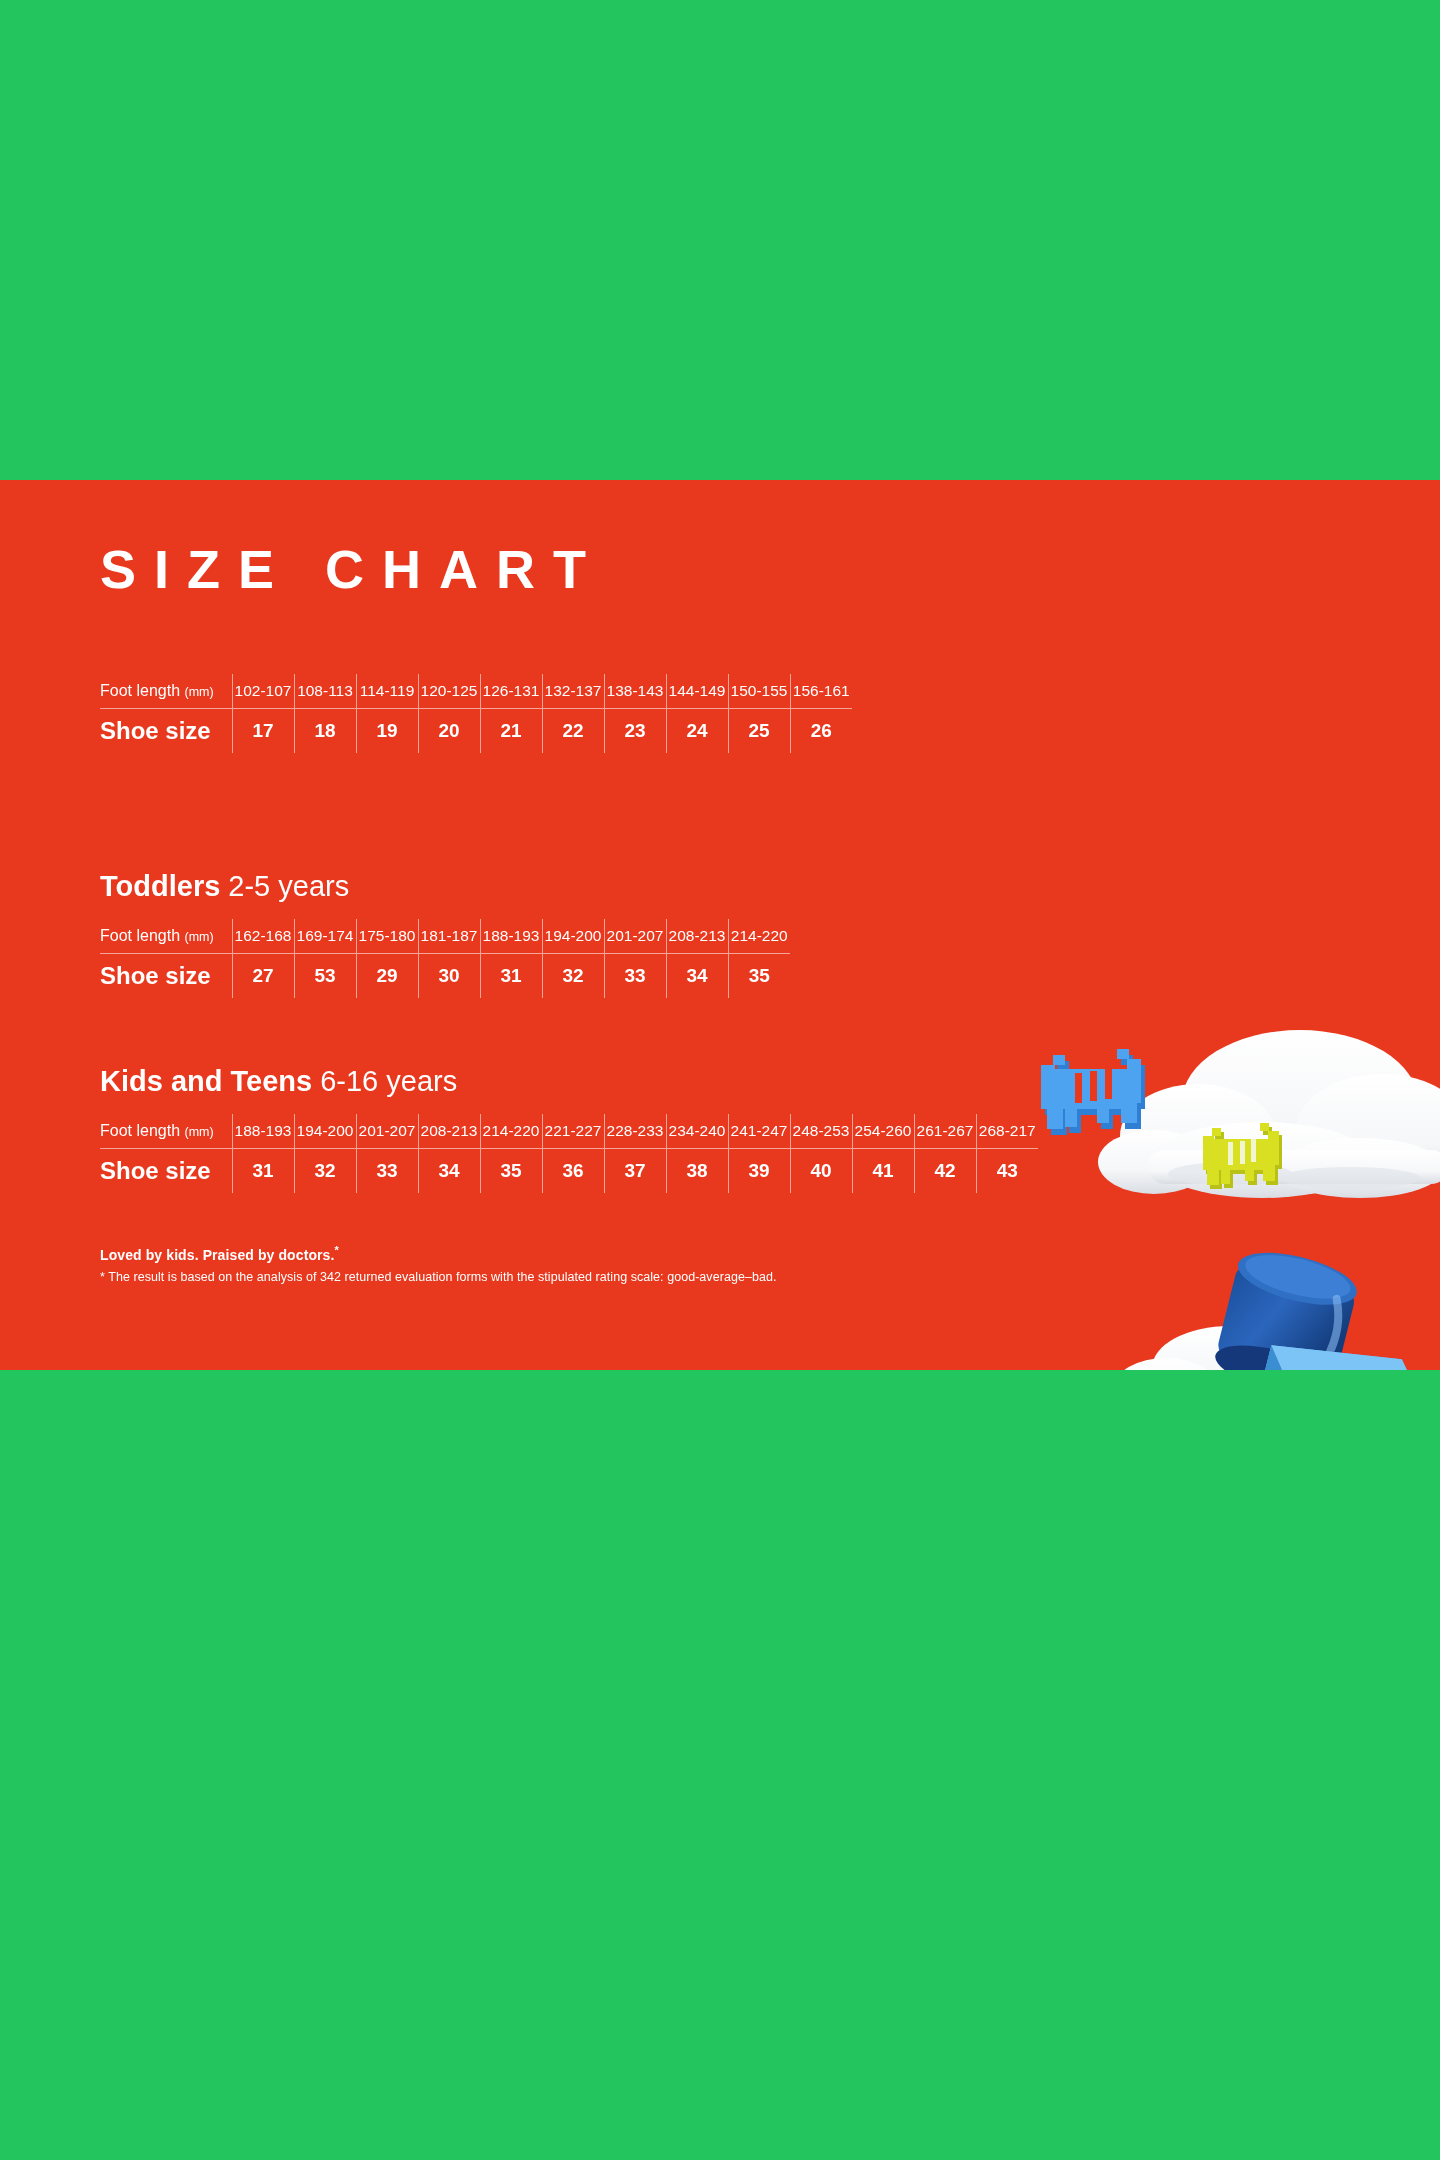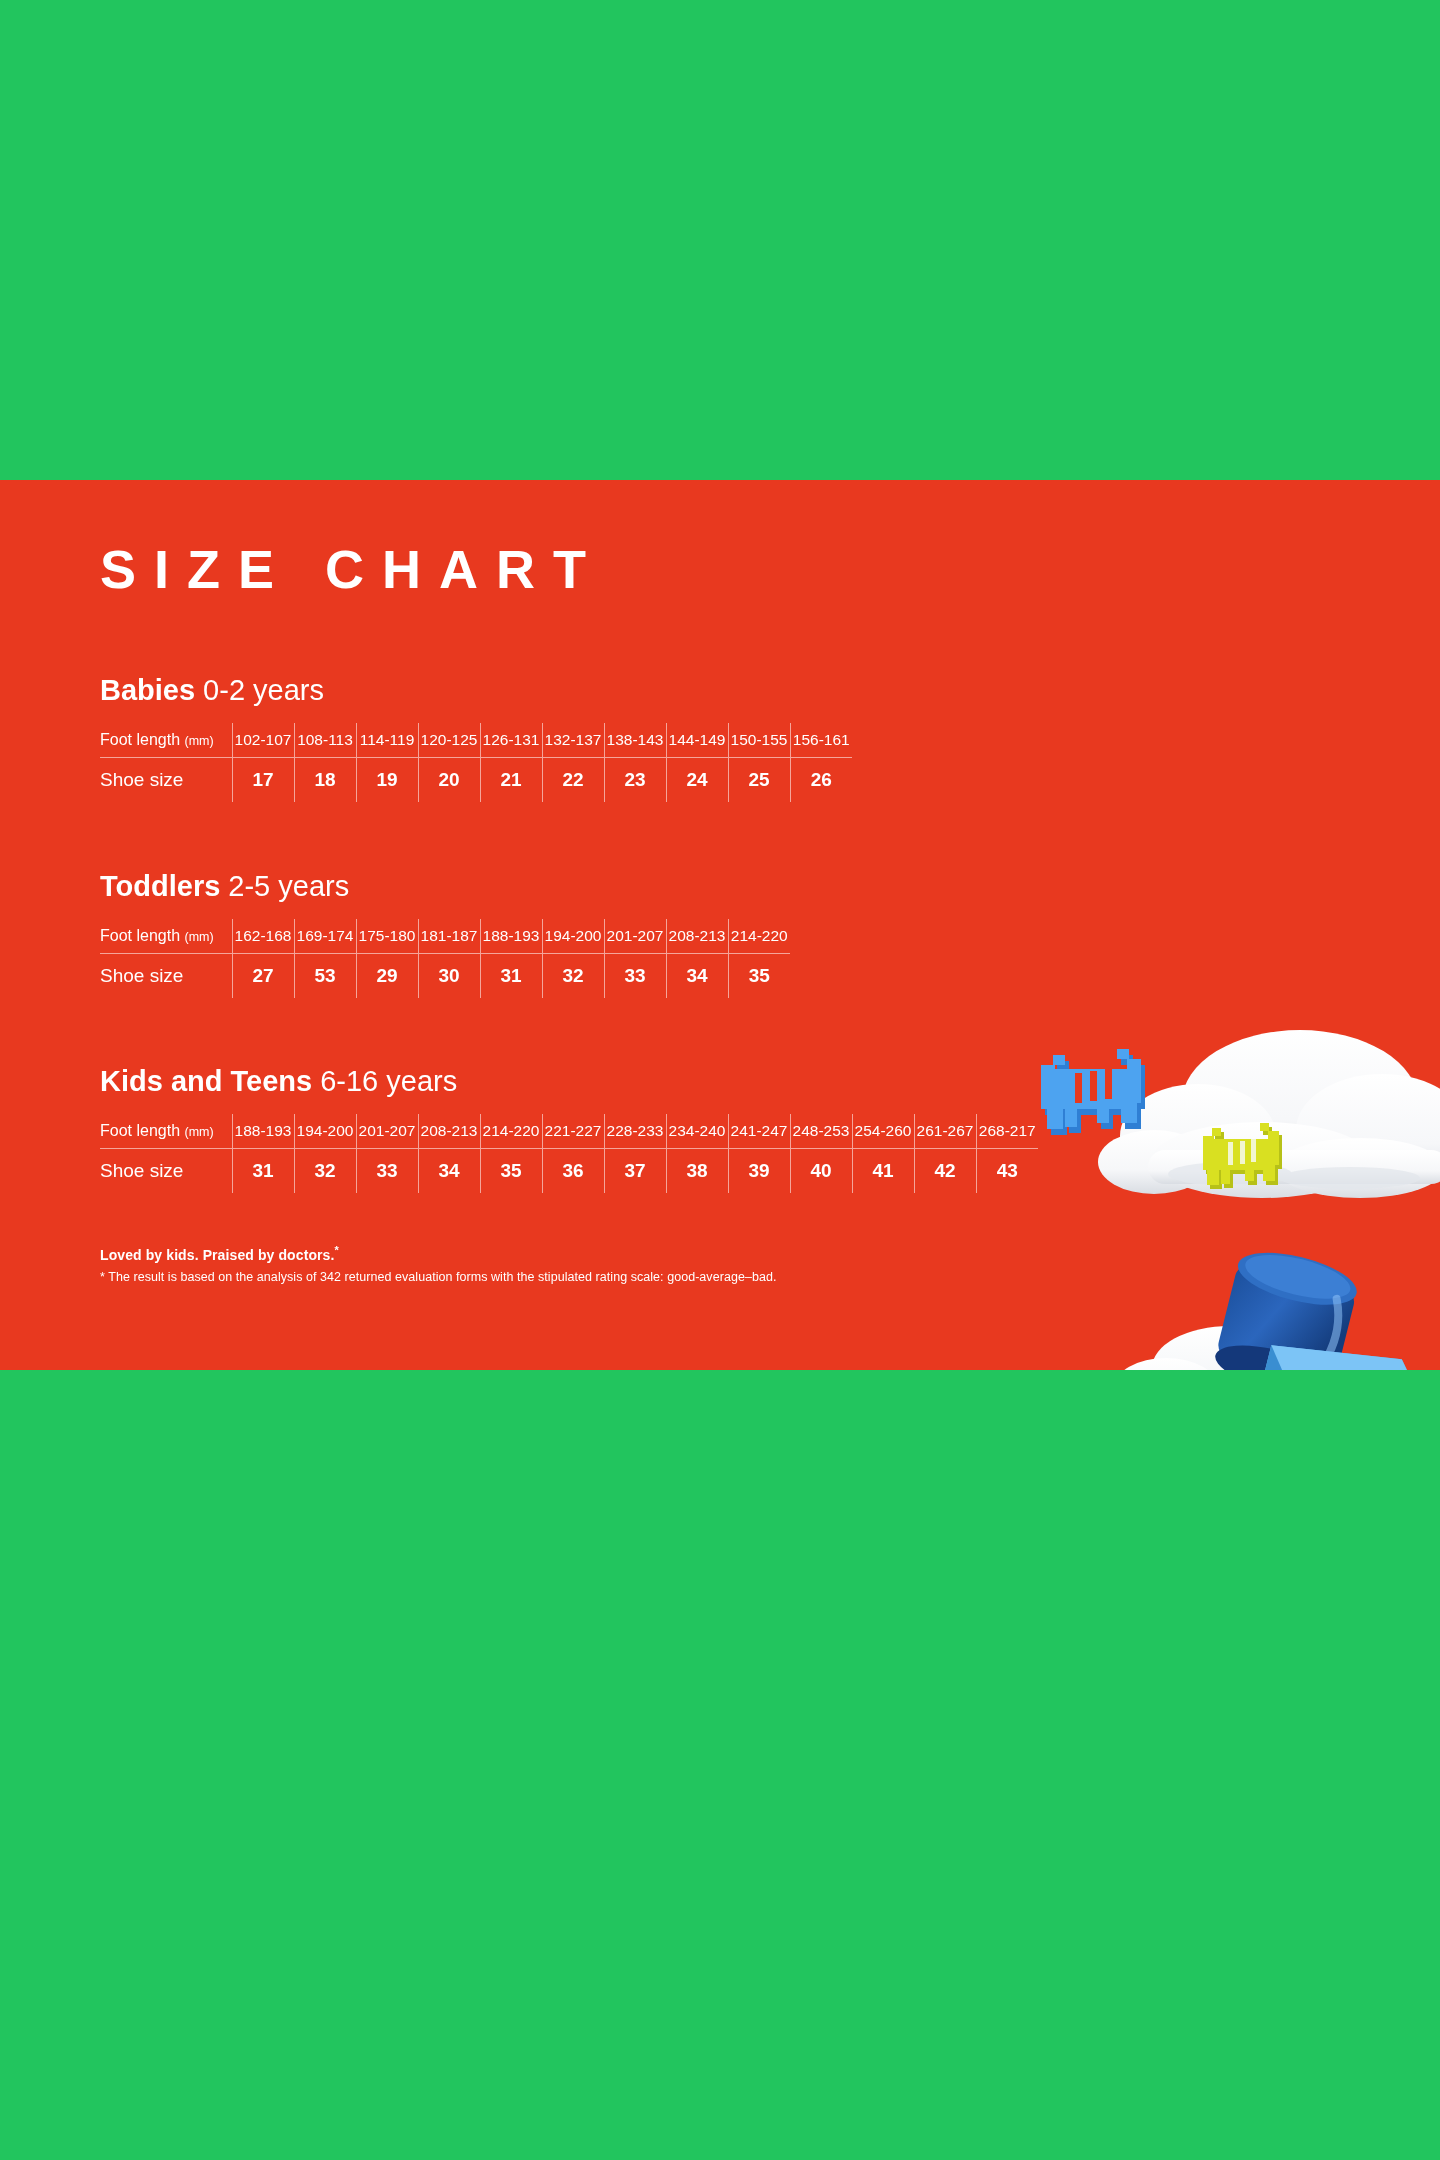--- a/index.html
+++ b/index.html
@@ -128,22 +128,22 @@
     white-space: nowrap;
   }
   table.sizes tr.head .rowlabel {
     font-size: 16px;
     font-weight: 400;
   }
   table.sizes tr.head .rowlabel .unit {
     font-size: 12.5px;
   }
   table.sizes tr.body .rowlabel {
-    font-size: 19px;
-    font-weight: 400;
+    font-size: 24px;
+    font-weight: 700;
   }
 
   
   .col-label { width: 132px; }
   .col-w-wide { width: 62px; }
 
   
   #footer {
     position: absolute;
     left: 0;
@@ -316,23 +316,20 @@
           <path d="M58 130 L104 190 L104 308 L58 248 Z" fill="#3a8ed1"></path>
         </g>
       </svg>
     </div>
 
     <div id="content">
 
       <div id="title">SIZE CHART</div>
 
       <div class="section s-babies">
-        <div class="section-head">
-          <span class="grp">Babies</span><span class="age">0-2 years</span>
-        </div>
         <table class="sizes">
           <colgroup>
             <col class="col-label">
             <col class="col-w-wide">
               <col class="col-w-wide">
               <col class="col-w-wide">
               <col class="col-w-wide">
               <col class="col-w-wide">
             <col class="col-w-wide">
               <col class="col-w-wide">

